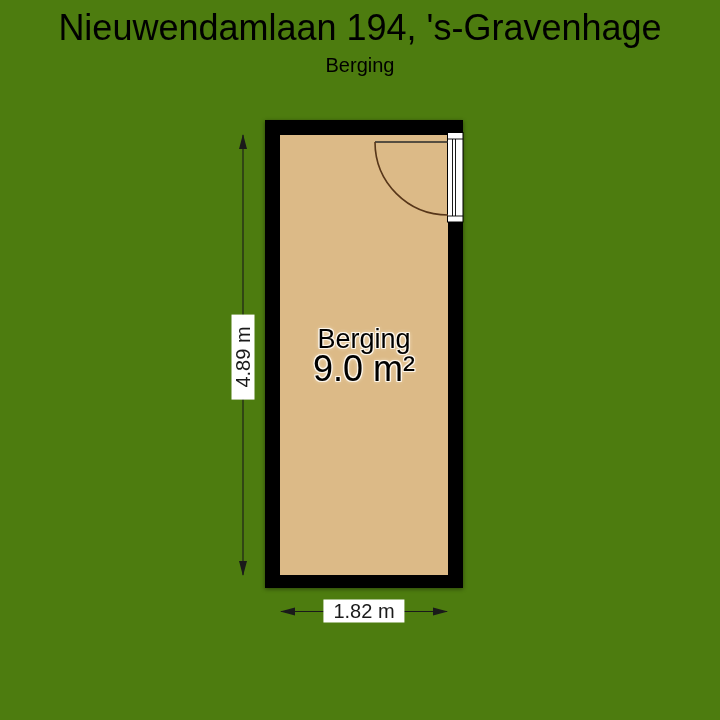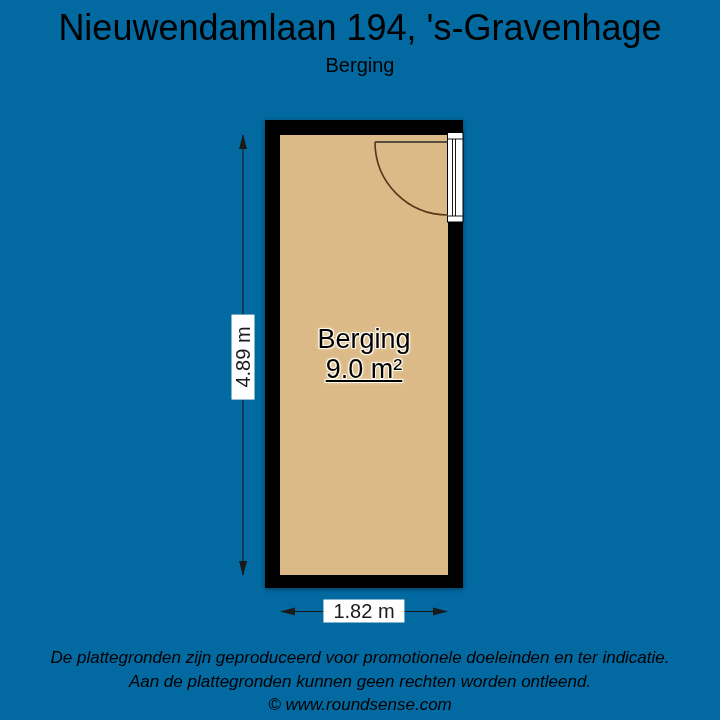--- a/index.html
+++ b/index.html
@@ -5,21 +5,21 @@
   html, body {
     margin: 0;
     padding: 0;
     background: #ffffff;
     font-family: "Liberation Sans", sans-serif;
   }
   .page {
     position: relative;
     width: 720px;
     height: 720px;
-    background: #0369a1;
+    background: #4d7c0f;
     overflow: hidden;
   }
   .page-title {
     position: absolute;
     top: 6px;
     left: 0;
     width: 720px;
     text-align: center;
     font-size: 36px;
     line-height: 44px;
@@ -53,21 +53,21 @@
     color: #000000;
     white-space: nowrap;
     text-shadow:
       -1px -1px 0 #fdf6ea, 1px -1px 0 #fdf6ea,
       -1px  1px 0 #fdf6ea, 1px  1px 0 #fdf6ea,
        0   -1px 0 #fdf6ea, 0    1px 0 #fdf6ea,
       -1px  0   0 #fdf6ea, 1px  0   0 #fdf6ea,
        0    0   4px #fdf6ea;
   }
   .room-name { font-size: 27px; line-height: 30px; }
-  .room-area { font-size: 27px; line-height: 30px; text-decoration: underline; }
+  .room-area { font-size: 36px; line-height: 30px; }
   .room-ceiling { font-size: 23px; line-height: 27px; }
   .dim-label {
     position: absolute;
     font-size: 20px;
     color: #1a1a1a;
     background: #ffffff;
     white-space: nowrap;
   }
   .dim-label-v {
     left: 243px;
@@ -132,19 +132,14 @@
   </svg>
 
   <div class="room-label">
     <div class="room-name">Berging</div>
     <div class="room-area">9.0 m²</div>
   </div>
 
   <div class="dim-label dim-label-v">4.89 m</div>
   <div class="dim-label dim-label-h">1.82 m</div>
 
-  <div class="footer">
-    <div>De plattegronden zijn geproduceerd voor promotionele doeleinden en ter indicatie.</div>
-    <div>Aan de plattegronden kunnen geen rechten worden ontleend.</div>
-    <div>© www.roundsense.com</div>
-  </div>
 
 </div>
 
 </body></html>

